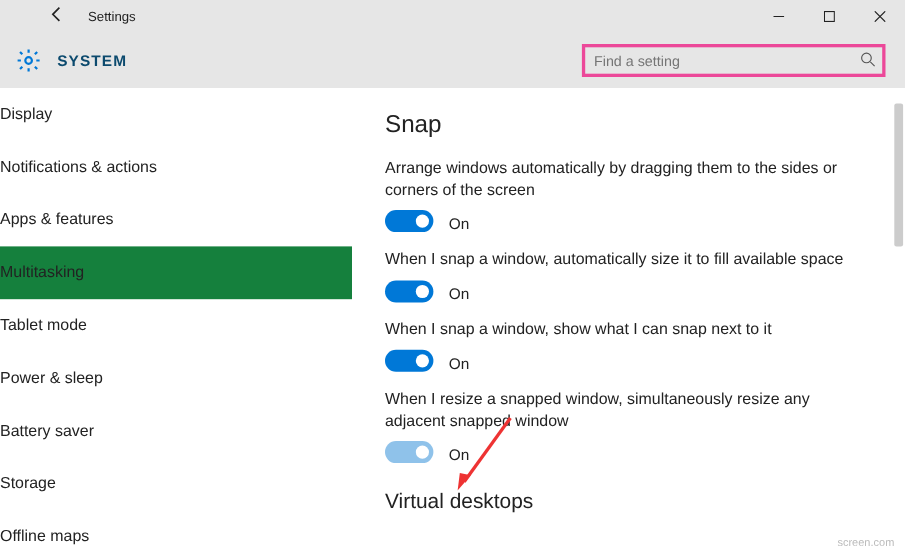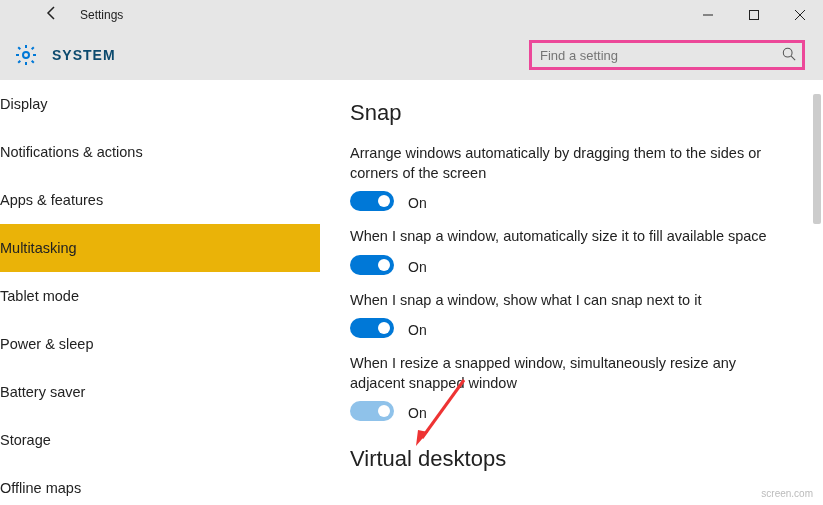--- a/index.html
+++ b/index.html
@@ -16,33 +16,33 @@
   .gear { width: 24px; height: 24px; color: #0078d7; margin-right: 14px; }
   .header .htitle { font-weight: 600; letter-spacing: 1px; font-size: 14px; color: #0c4a6e; }
   .header .spacer { flex: 1; }
   .searchwrap { width: 276px; height: 30px; border: 3px solid #ec4899; display: flex; align-items: center; background: #e6e6e6; margin-right: 4px; }
   .searchwrap input { flex: 1; border: none; background: transparent; padding: 0 8px; font-size: 13px; color: #666; outline: none; }
   .searchwrap .sicon { width: 26px; text-align: center; color: #555; font-size: 13px; }
 
   .body { display: flex; height: calc(505px - 80px); }
   .sidebar { width: 320px; background: #fff; overflow: hidden; }
   .sidebar-item { height: 48px; display: flex; align-items: center; font-size: 14.5px; color: #222; cursor: default; }
-  .sidebar-item.selected { background: #eab308; }
+  .sidebar-item.selected { background: #15803d; }
 
   .content { flex: 1; position: relative; padding: 20px 30px 0 30px; overflow: hidden; }
   .section-title { font-size: 22px; font-weight: 400; margin-bottom: 18px; color: #222; }
   .setting { margin-bottom: 16px; }
   .setting .desc { font-size: 14.5px; color: #222; line-height: 1.35; max-width: 430px; margin-bottom: 8px; }
   .toggle-row { display: flex; align-items: flex-end; gap: 14px; }
   .toggle { width: 44px; height: 20px; border-radius: 10px; background: #0078d7; position: relative; }
   .toggle.light { background: #8fc2ea; }
   .toggle .knob { width: 12px; height: 12px; background: #fff; border-radius: 50%; position: absolute; top: 4px; right: 4px; }
   .toggle-label { font-size: 14px; color: #222; }
 
-  .next-section { font-size: 22px; font-weight: 400; color: #222; margin-top: 25px; }
+  .next-section { font-size: 19px; font-weight: 400; color: #222; margin-top: 25px; }
 
   .scrollbar { position: absolute; right: 0; top: 0; width: 14px; height: 100%; }
   .scrollbar .thumb { position: absolute; right: 2px; top: 14px; width: 8px; height: 130px; background: #ccc; border-radius: 2px; }
 
   .arrow-annot { position: absolute; pointer-events: none; z-index: 10; }
 
   .watermark { position: absolute; right: 10px; bottom: 6px; font-size: 10px; color: #bbb; }
 </style>
 </head>
 <body>

